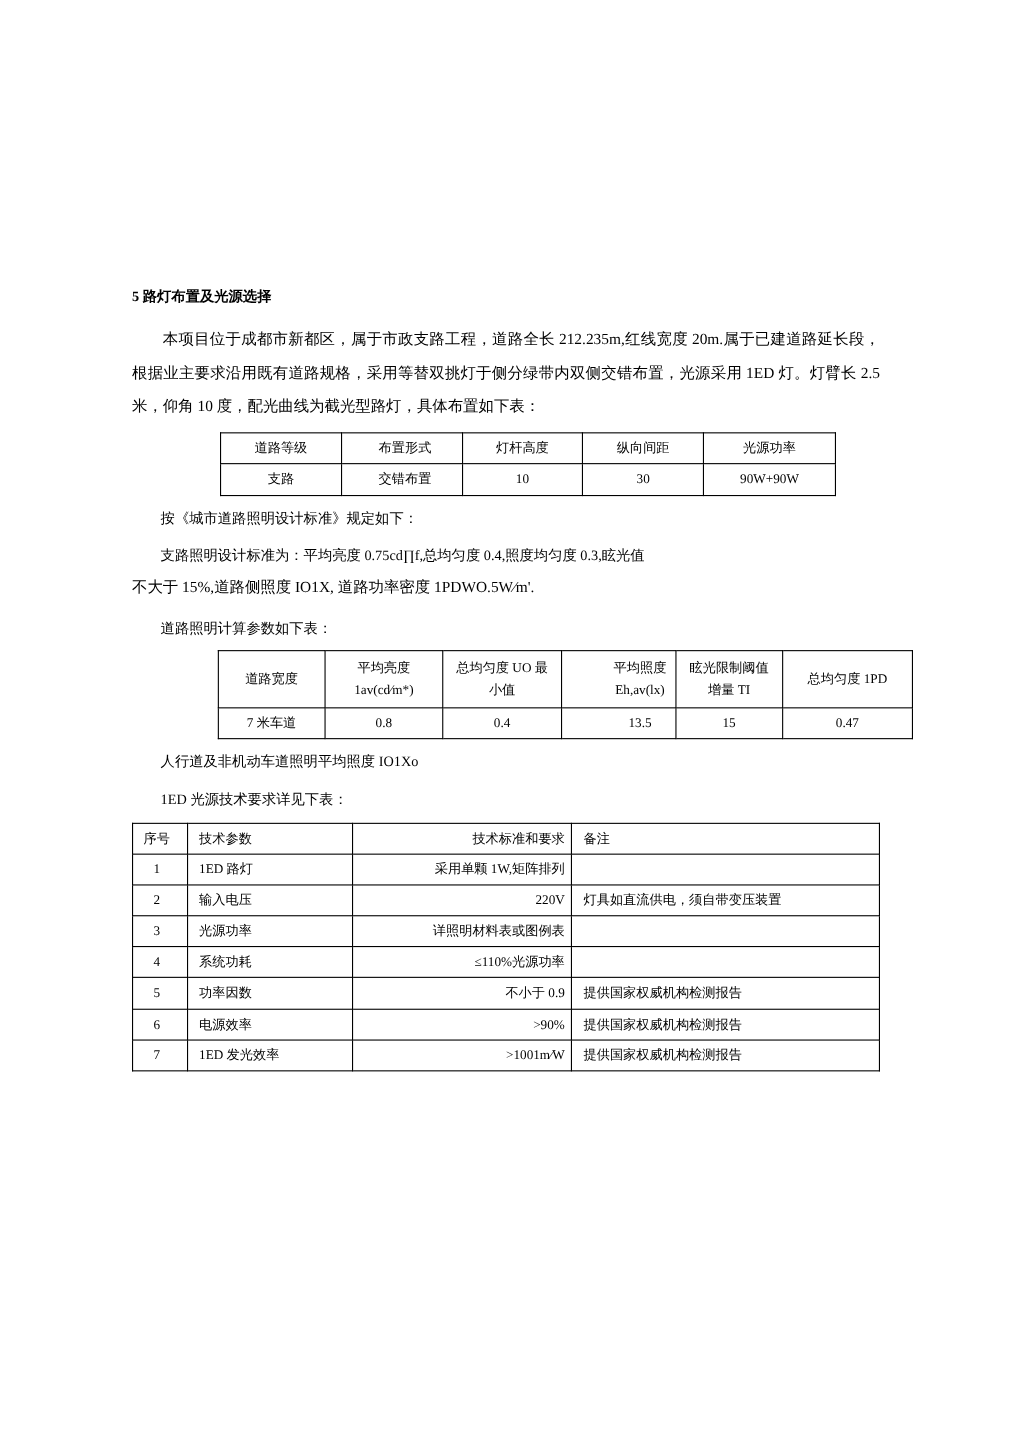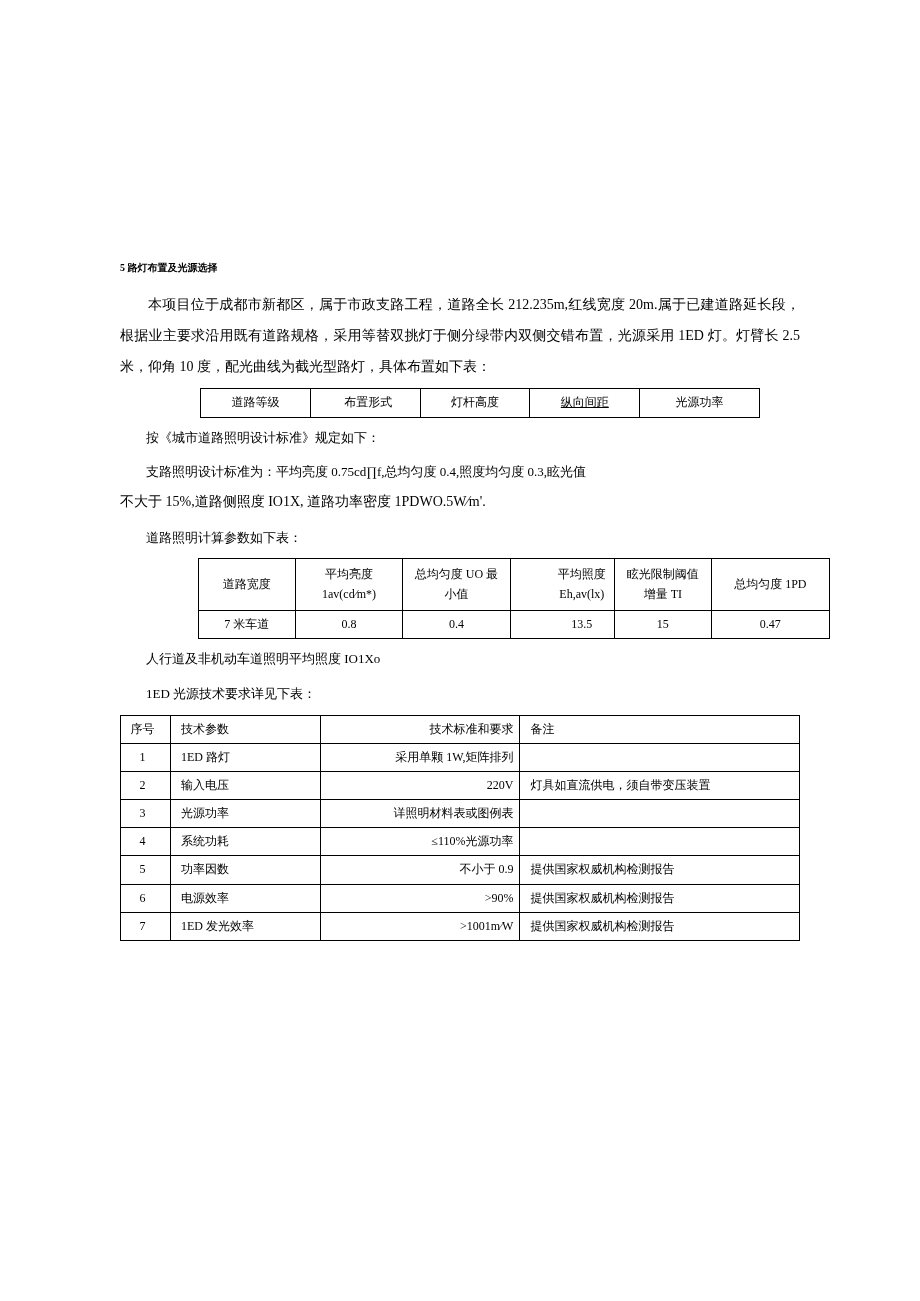--- a/index.html
+++ b/index.html
@@ -6,21 +6,21 @@
     body {
       background: #fff;
       font-family: "SimSun", "Microsoft YaHei", serif;
       font-size: 14px;
       color: #000;
       width: 920px;
       padding: 260px 120px 100px 120px;
       line-height: 1.6;
     }
     .heading {
-      font-size: 10px;
+      font-size: 13px;
       font-weight: bold;
       margin-bottom: 14px;
     }
     .para {
       text-indent: 2em;
       line-height: 2.2;
       font-size: 14px;
       text-align: justify;
     }
     .para-noindent {
@@ -43,21 +43,21 @@
       text-align: center;
       vertical-align: middle;
       padding: 4px 6px;
       font-weight: normal;
     }
     .table1 { width: 560px; margin-left: 80px; }
     .table1 td, .table1 th { height: 28px; }
     .table1 .c1 { width: 110px; }
     .table1 .c2 { width: 110px; padding-left: 12px; }
     .table1 .c3 { width: 110px; }
-    .table1 .c4 { width: 110px; text-decoration: underline; }
+    .table1 .c4 { width: 110px; }
     .table1 .c5 { width: 120px; }
     .table2 { width: 632px; margin-left: 78px; }
     .table2 th { height: 52px; line-height: 1.6; }
     .table2 td { height: 26px; }
     .table2 .c1 { width: 90px; }
     .table2 .c2 { width: 100px; }
     .table2 .c3 { width: 100px; }
     .table2 .c4 { width: 80px; padding-left: 45px; }
     .table2 .c5 { width: 90px; }
     .table2 .c6 { width: 110px; }
@@ -78,20 +78,27 @@
 <div class="para">本项目位于成都市新都区，属于市政支路工程，道路全长 212.235m,红线宽度 20m.属于已建道路延长段，根据业主要求沿用既有道路规格，采用等替双挑灯于侧分绿带内双侧交错布置，光源采用 1ED 灯。灯臂长 2.5 米，仰角 10 度，配光曲线为截光型路灯，具体布置如下表：</div>
 
 <table class="table1">
   <tbody>
       <tr>
     <th class="c1">道路等级</th>
     <th class="c2">布置形式</th>
     <th class="c3">灯杆高度</th>
     <th class="c4">纵向间距</th>
     <th class="c5">光源功率</th>
+  </tr>
+  <tr>
+    <td class="c1">支路</td>
+    <td class="c2">交错布置</td>
+    <td class="c3">10</td>
+    <td class="c4">30</td>
+    <td class="c5">90W+90W</td>
   </tr>
 </tbody>
   </table>
 
 <div class="para-noindent">按《城市道路照明设计标准》规定如下：</div>
 
 <div class="para-noindent">支路照明设计标准为：平均亮度 0.75cd∏f,总均匀度 0.4,照度均匀度 0.3,眩光值</div>
 <div class="para-cont">不大于 15%,道路侧照度 IO1X, 道路功率密度 1PDWO.5W⁄m'.</div>
 
 <div class="para-noindent">道路照明计算参数如下表：</div>

